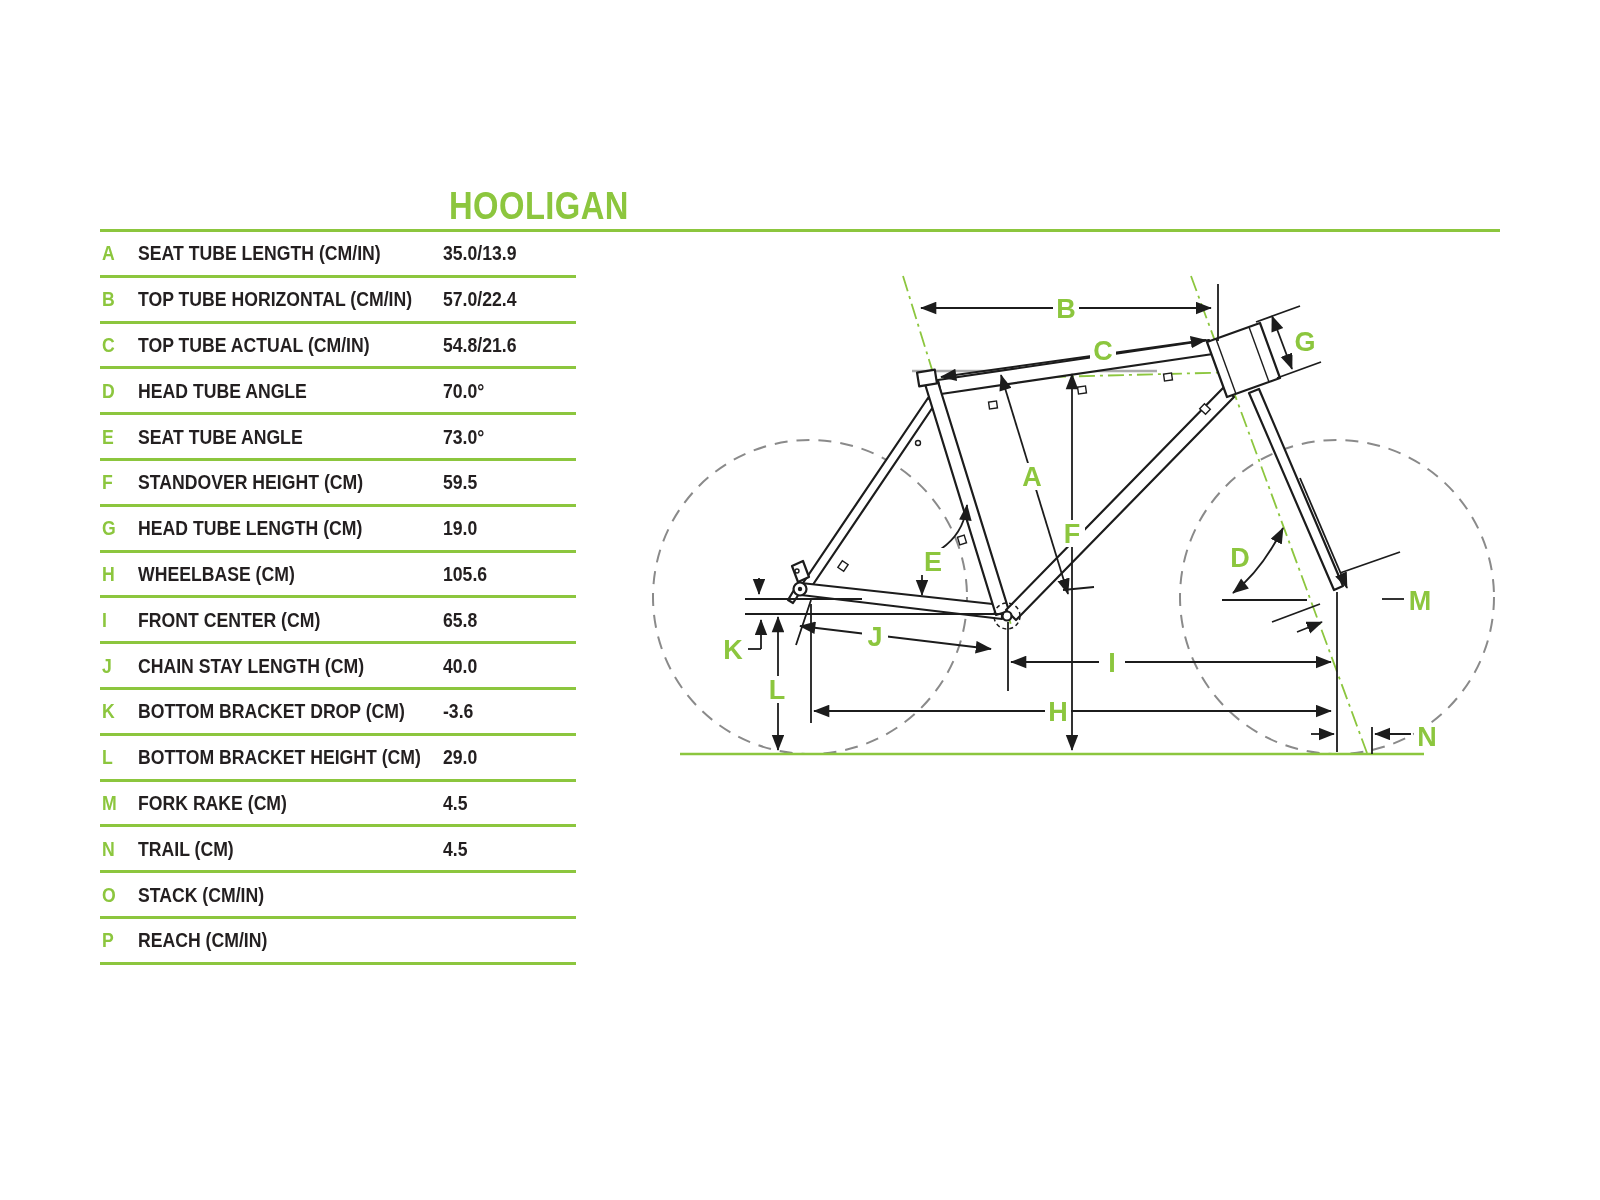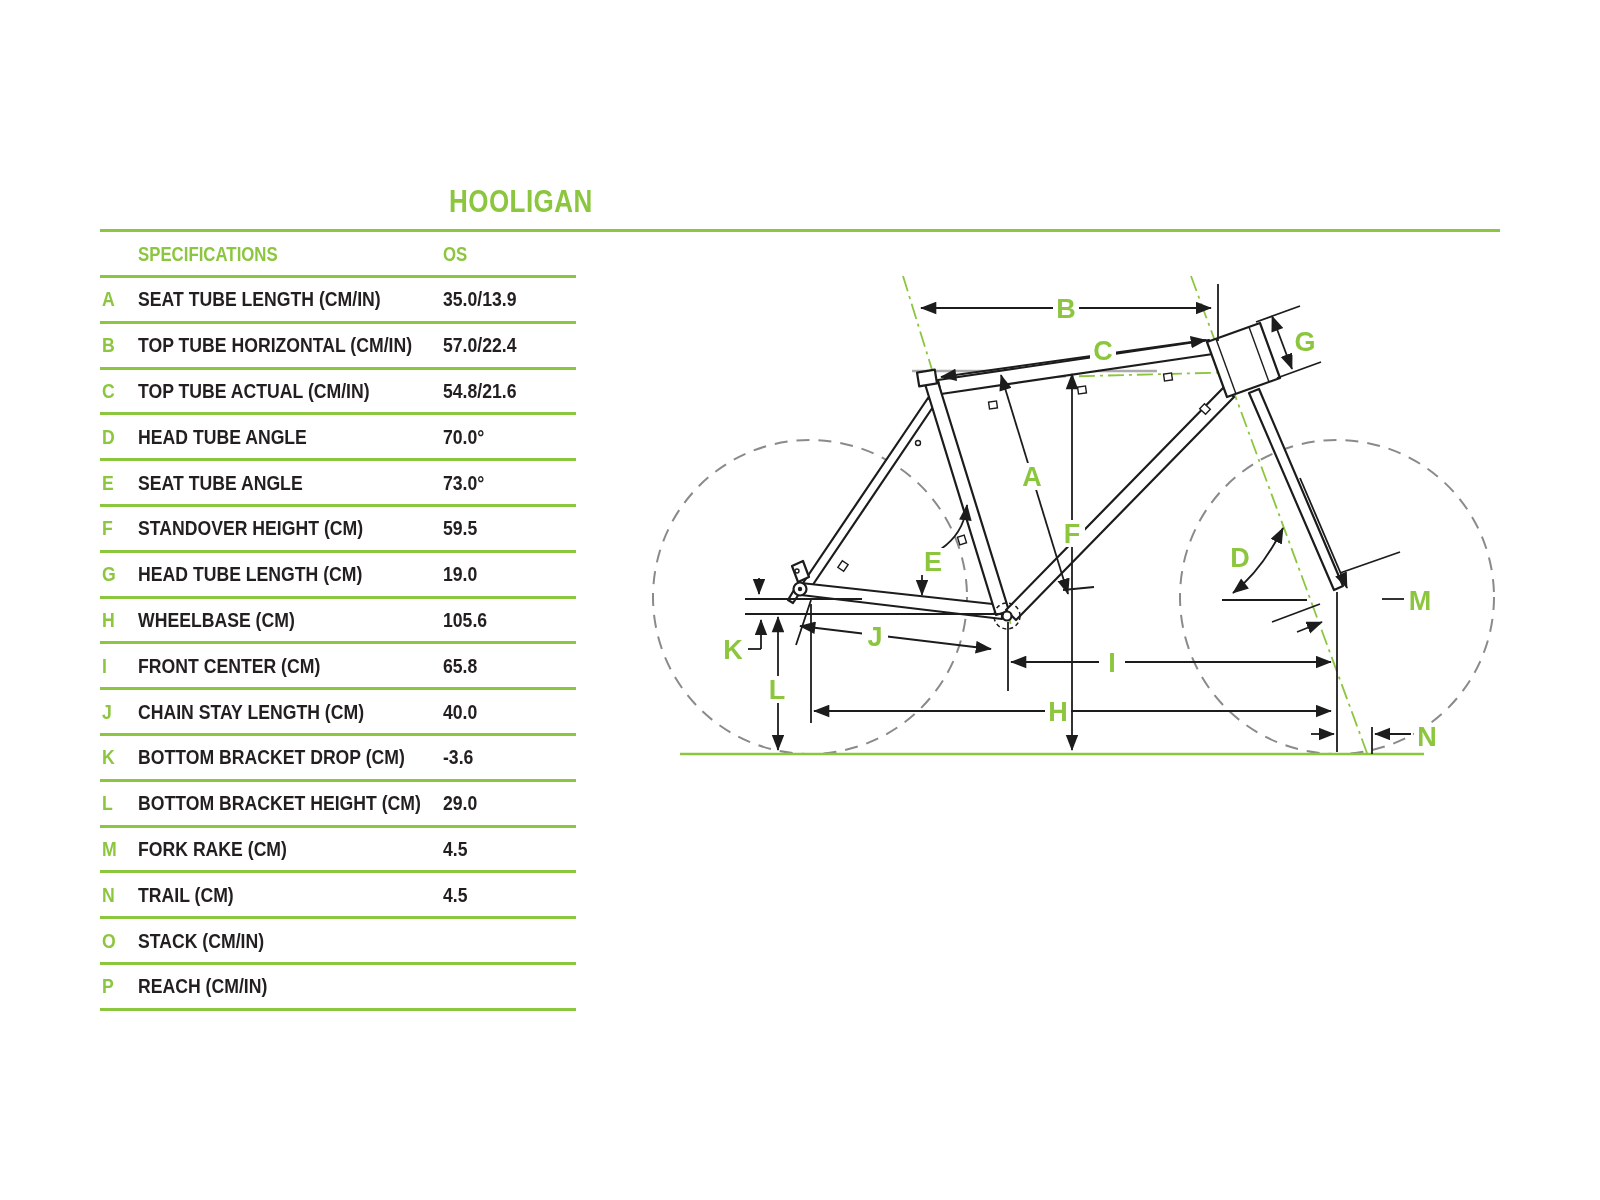--- a/index.html
+++ b/index.html
@@ -6,21 +6,21 @@
     --green:#8CC63E;
     --ink:#231F20;
     --frame:#1C1C1C;
     --wheel:#8A8A8A;
     --refgray:#ABABAB;
   }
   html,body{margin:0;padding:0;background:#fff;}
   .canvas{position:relative;width:1600px;height:1200px;background:#fff;overflow:hidden;
           font-family:"Liberation Sans",sans-serif;}
   .cond{display:inline-block;transform:scaleX(.84);transform-origin:0 50%;white-space:nowrap;}
-  .page-title{position:absolute;left:449px;top:184px;font-size:31px;font-weight:700;
+  .page-title{position:absolute;left:449px;top:184px;font-size:39px;font-weight:700;
               color:var(--green);letter-spacing:.5px;}
   .top-rule{position:absolute;left:100px;top:229px;width:1400px;height:3px;background:var(--green);}
   .spec-table{position:absolute;left:100px;top:232px;width:476px;color:var(--ink);}
   .trow{position:relative;box-sizing:border-box;height:45.8px;border-bottom:3px solid var(--green);}
   .trow.head{height:46px;}
   .cell-letter{position:absolute;left:2px;top:50%;transform:translateY(-50%) scaleX(.84);
                transform-origin:0 50%;font-size:21px;font-weight:700;color:var(--green);}
   .cell-label{position:absolute;left:38px;top:50%;transform:translateY(-50%) scaleX(.84);
               transform-origin:0 50%;font-size:21px;font-weight:700;white-space:nowrap;}
   .cell-value{position:absolute;left:343px;top:50%;transform:translateY(-50%) scaleX(.84);
@@ -42,24 +42,20 @@
 
 <div class="canvas">
 
   <div class="page-title">
     <span class="cond">HOOLIGAN</span>
   </div>
 
   <div class="top-rule"></div>
 
   <div class="spec-table">
-    <div class="trow head">
-      <span class="cell-label"><span class="cond" style="transform:none">SPECIFICATIONS</span></span>
-      <span class="cell-value"><span class="cond" style="transform:none">OS</span></span>
-    </div>
     <div id="rows-container">
     <div class="trow">
       <span class="cell-letter">A</span>
       <span class="cell-label">SEAT TUBE LENGTH (CM/IN)</span>
       <span class="cell-value">35.0/13.9</span>
     </div>
 
     <div class="trow">
       <span class="cell-letter">B</span>
       <span class="cell-label">TOP TUBE HORIZONTAL (CM/IN)</span>

